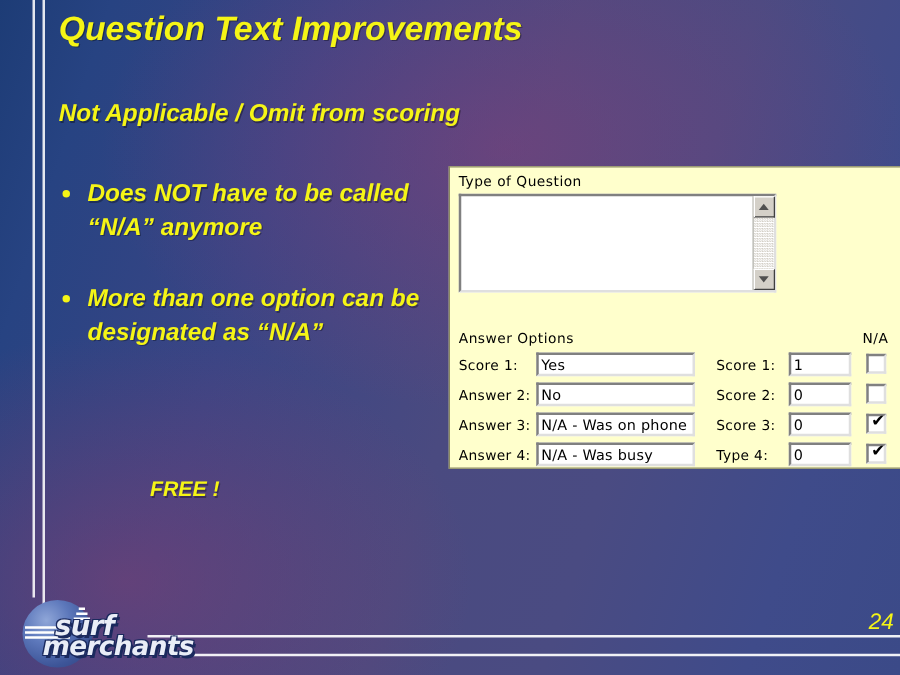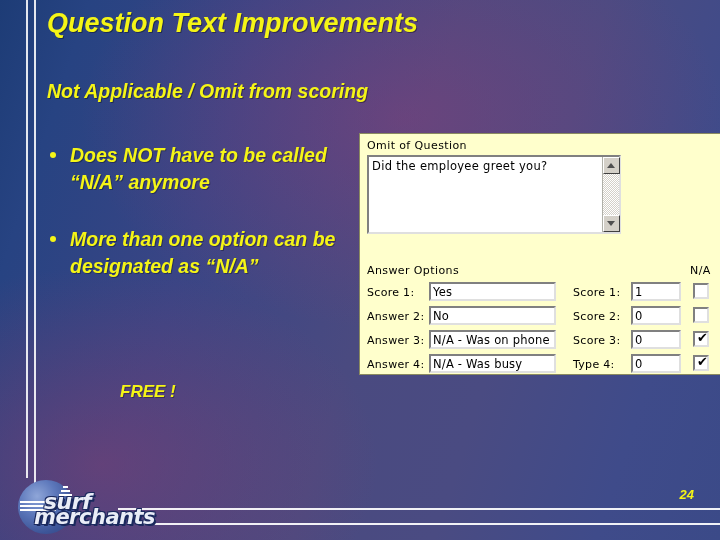--- a/index.html
+++ b/index.html
@@ -309,25 +309,25 @@
     text-shadow:
       -1px -1px 0 #1b2a5e, 1px -1px 0 #1b2a5e,
       -1px 1px 0 #1b2a5e, 1px 1px 0 #1b2a5e,
       2px 2px 0 #1b2a5e;
   }
   .logo-word.surf { left: 44px; top: 489px; font-size: 22px; }
   .logo-word.merchants { left: 34px; top: 505px; font-size: 21px; }
 
   .pagenum {
     position: absolute;
-    right: 26px;
+    right: 5px;
     top: 487px;
     color: #f5f516;
-    font-size: 13px;
-    font-weight: bold;
+    font-size: 18px;
+    font-weight: normal;
     font-style: italic;
   }
 </style>
 </head>
 <body>
 
 <div id="slide">
 
   <div class="vrule a"></div>
   <div class="vrule b"></div>
@@ -343,24 +343,23 @@
     <div class="bullet">
       <span class="dot"></span>
       <span>More than one option can be designated as “N/A”</span>
     </div>
   </div>
 
   <div class="free">FREE !</div>
 
   <div id="appshot">
 
-    <div class="app-label" id="lbl-textq">Omit of Question</div>
+    <div class="app-label" id="lbl-textq">Type of Question</div>
 
     <div class="textarea-wrap">
-      <div class="textarea-text">Did the employee greet you?</div>
       <div class="scrollbar">
         <div class="sb-btn up">
           <span class="sb-arrow"></span>
         </div>
         <div class="sb-btn down">
           <span class="sb-arrow"></span>
         </div>
       </div>
     </div>
 

